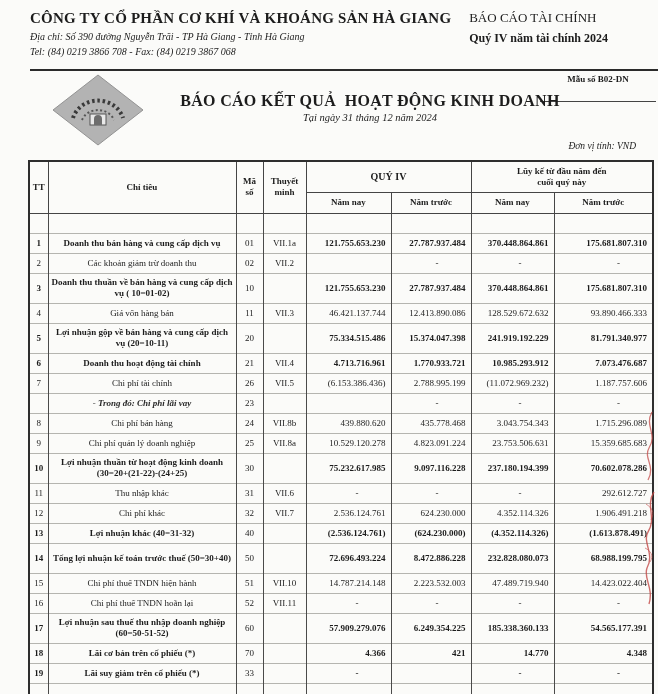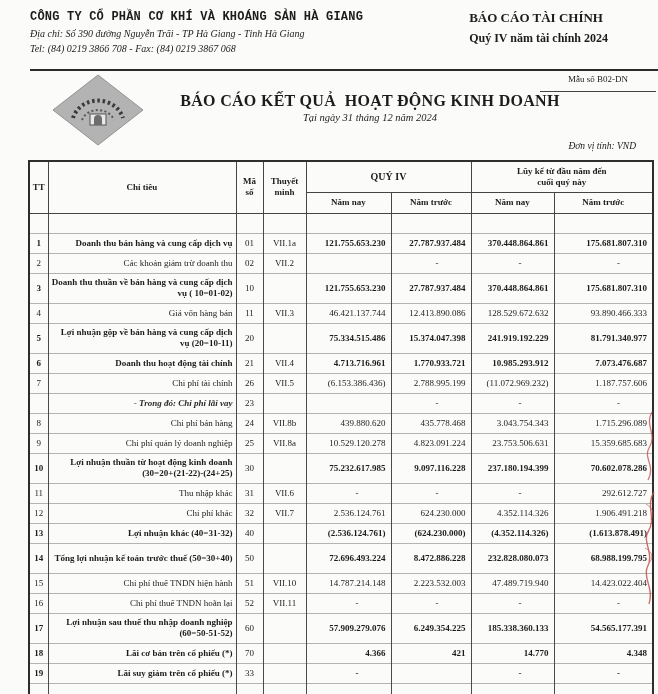--- a/index.html
+++ b/index.html
@@ -12,35 +12,35 @@
     width:658px;height:694px;
     background:#fbfbf9;
     overflow:hidden;
     color:#1c1c1c;
   }
   
   .doc-header{
     position:absolute;top:10px;left:30px;right:6px;
     display:flex;justify-content:space-between;
   }
-  .company-name{font-weight:bold;font-size:12px;letter-spacing:.2px;font-family:Liberation Mono, monospace;}
+  .company-name{font-weight:bold;font-size:15px;letter-spacing:.2px;}
   .company-address,.company-contact{
     font-style:italic;font-size:10px;margin-top:4px;color:#222;
   }
   .doc-header-right{text-align:left;padding-right:44px;}
-  .report-type{font-weight:bold;font-size:13px;}
+  .report-type{font-weight:normal;font-size:13px;}
   .report-period{font-weight:bold;font-size:12px;margin-top:5px;}
   .header-rule{
     position:absolute;top:69px;left:30px;right:0;
     border-top:2px solid #2b2b2b;
   }
   .form-number{
     position:absolute;top:74px;right:2px;width:116px;
-    font-weight:normal;font-size:9px;text-align:center;
-    border-bottom:1px solid #444;padding-bottom:7px;
+    font-weight:bold;font-size:9px;text-align:center;
+    border-bottom:1px solid #444;padding-bottom:17px;
   }
   
   .seal{position:absolute;left:52px;top:74px;}
   
   .title{
     position:absolute;top:92px;left:120px;width:500px;
     text-align:center;font-weight:bold;font-size:16px;
     white-space:pre;letter-spacing:.3px;
   }
   .subtitle{
@@ -70,21 +70,21 @@
     vertical-align:middle;
     overflow:hidden;
   }
   tbody tr.spacer-top td{border-top:1px solid #454545;height:9px;}
   tbody tr.spacer-bottom td{height:12px;}
   thead tr.h1{height:31px;}
   thead tr.h2{height:21px;}
   tbody tr{height:20px;}
   tbody tr.tall{height:30px;}
   .c-tt{text-align:center;padding:0 1px;}
-  .c-label{padding:1px 3px;text-align:right;}
+  .c-label{padding:1px 3px;text-align:center;}
   .c-code{text-align:center;font-weight:normal;}
   .c-note{text-align:center;margin-top:26px;}
   .c-val{text-align:right;padding:1px 5px 1px 1px;}
   .c-val.dash{padding-right:32px;}
   tr.b .c-label,tr.b .c-val,tr.b .c-tt{font-weight:bold;}
   tr.i .c-label{font-style:italic;color:#2a2a2a;font-weight:bold;}
   
   .hand-mark{position:absolute;right:-2px;top:408px;}
 </style>
 </head>

